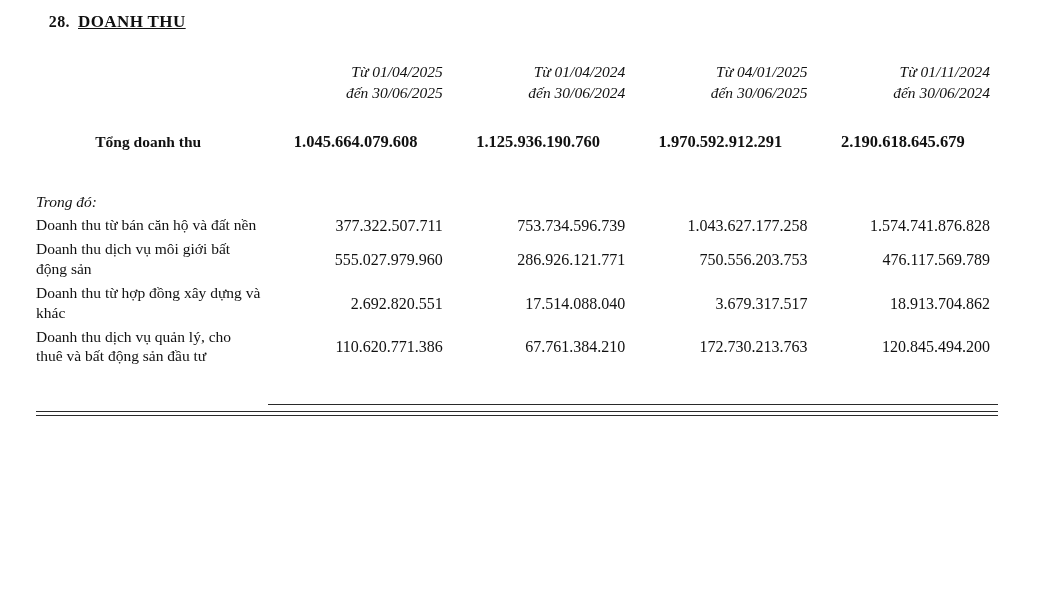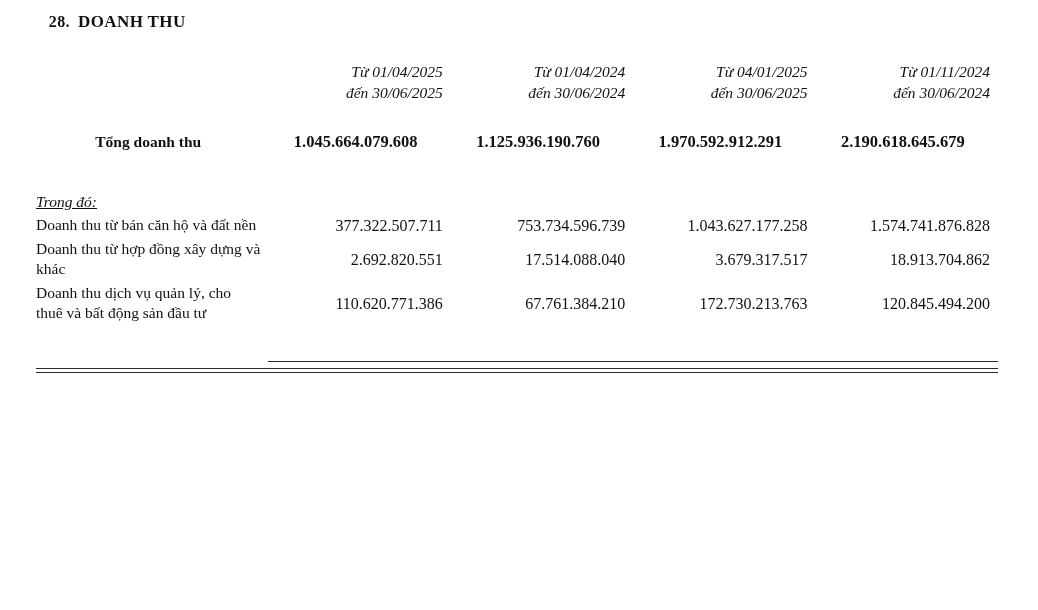--- a/index.html
+++ b/index.html
@@ -19,20 +19,21 @@
     width: 1038px;
     height: 610px;
     box-sizing: border-box;
     padding: 8px 40px 0 36px;
   }
   .note-title {
     font-size: 17px;
     font-weight: bold;
     letter-spacing: 0.4px;
     margin: 4px 0 2px 0;
+    text-decoration: underline;
   }
   .note-title .num {
     display: inline-block;
     width: 34px;
   }
   .sub-head {
     display: flex;
     align-items: flex-start;
     font-size: 16.5px;
     font-style: italic;
@@ -89,21 +90,20 @@
   tr.total-row td {
     padding-top: 28px;
     padding-bottom: 6px;
     text-align: center;
   }
   tr.spacer-row td {
     height: 34px;
   }
   tr.note-row td {
     padding-bottom: 2px;
-    text-decoration: underline;
   }
   tr.data-row td.label {
     padding-top: 2px;
     padding-bottom: 2px;
   }
   tr.data-row td.num {
     padding-top: 2px;
     vertical-align: middle;
   }
   .final-wrap {
@@ -201,20 +201,27 @@
       </tr>
 
       <tr class="data-row">
         <td class="label">Doanh thu từ bán căn hộ và đất nền</td>
         <td class="num">377.322.507.711</td>
         <td class="num">753.734.596.739</td>
         <td class="num">1.043.627.177.258</td>
         <td class="num">1.574.741.876.828</td>
       </tr>
 
+      <tr class="data-row">
+        <td class="label">Doanh thu dịch vụ môi giới bất động sản</td>
+        <td class="num">555.027.979.960</td>
+        <td class="num">286.926.121.771</td>
+        <td class="num">750.556.203.753</td>
+        <td class="num">476.117.569.789</td>
+      </tr>
 
       <tr class="data-row">
         <td class="label">Doanh thu từ hợp đồng xây dựng và khác</td>
         <td class="num">2.692.820.551</td>
         <td class="num">17.514.088.040</td>
         <td class="num">3.679.317.517</td>
         <td class="num">18.913.704.862</td>
       </tr>
 
       <tr class="data-row">

